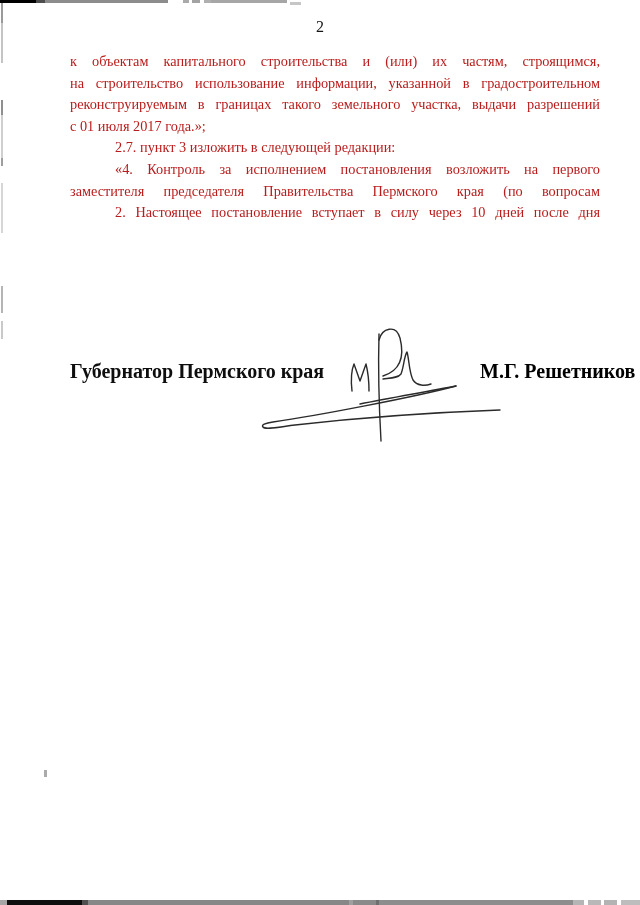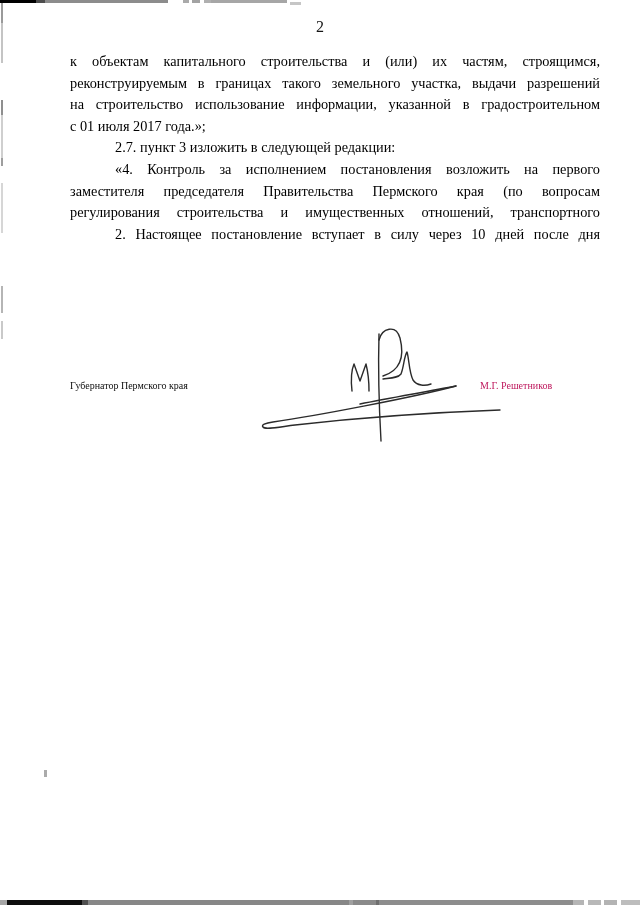--- a/index.html
+++ b/index.html
@@ -42,59 +42,58 @@
   }
   .artifact-speck { position: absolute; top: 770px; left: 44px; width: 3px; height: 7px; background: #ababab; }
 
   .page-number {
     position: absolute; top: 18px; left: 0; width: 640px;
     text-align: center; font-size: 16px; color: #151515;
   }
 
   .body-text {
     position: absolute; top: 51px; left: 70px; width: 530px;
-    font-size: 14.3px; line-height: 21.6px; color: #000000;
+    font-size: 14.3px; line-height: 21.6px; color: #b91c1c;
   }
   .line { text-align: justify; text-align-last: justify; }
   .line.last { text-align: justify; text-align-last: left; }
   .line.indent { text-indent: 45px; }
 
-  .signature-row { position: absolute; top: 380px; left: 70px; width: 530px; height: 20px; font-size: 10px; }
+  .signature-row { position: absolute; top: 360px; left: 70px; width: 530px; height: 20px; font-size: 20px; font-weight: bold; }
   .signature-left-label  { position: absolute; left: 0; top: 0; white-space: nowrap; color: #0e0e0e; }
-  .signature-right-label { position: absolute; left: 410px; top: 0; white-space: nowrap; color: #be185d; }
+  .signature-right-label { position: absolute; left: 410px; top: 0; white-space: nowrap; color: #000000; }
 
   .signature-svg { position: absolute; top: 322px; left: 255px; width: 250px; height: 128px; }
 </style>
 </head>
 <body>
 
 <div class="page">
 
   <div class="artifact-top"></div>
   <div class="artifact-top-mark"></div>
   <div class="artifact-left"></div>
   <div class="artifact-bottom"></div>
   <div class="artifact-speck"></div>
 
   <div class="page-number">2</div>
 
   <div class="body-text">
     <div>
       <div class="line">к объектам капитального строительства и (или) их частям, строящимся,</div>
+      <div class="line">на строительство использование информации, указанной в градостроительном</div>
       <div class="line">реконструируемым в границах такого земельного участка, выдачи разрешений</div>
-      <div class="line">на строительство использование информации, указанной в градостроительном</div>
       <div class="line last">с 01 июля 2017 года.»;</div>
     </div>
     <div>
       <div class="line last indent">2.7. пункт 3 изложить в следующей редакции:</div>
     </div>
     <div>
       <div class="line indent">«4. Контроль за исполнением постановления возложить на первого</div>
       <div class="line">заместителя председателя Правительства Пермского края (по вопросам</div>
-      <div class="line">регулирования строительства и имущественных отношений, транспортного</div>
     </div>
     <div>
       <div class="line indent">2. Настоящее постановление вступает в силу через 10 дней после дня</div>
     </div>
   </div>
 
   <div class="signature-row">
     <span class="signature-left-label">Губернатор Пермского края</span>
     <span class="signature-right-label">М.Г. Решетников</span>
   </div>

